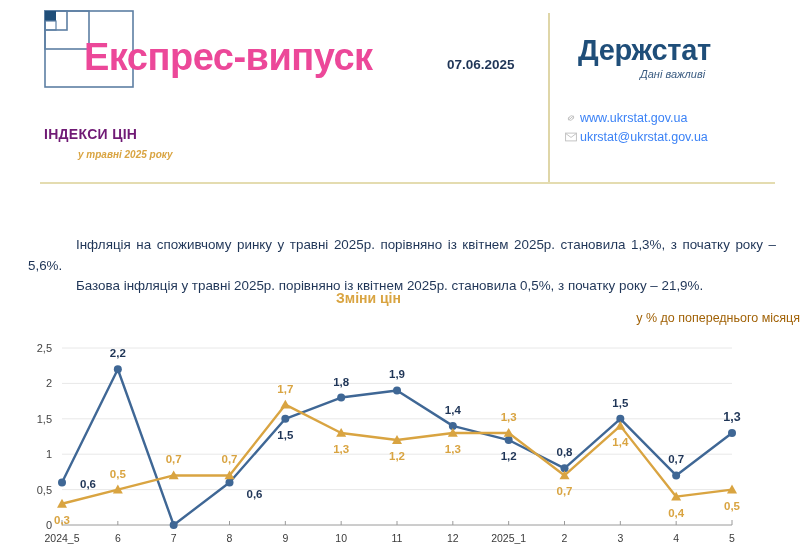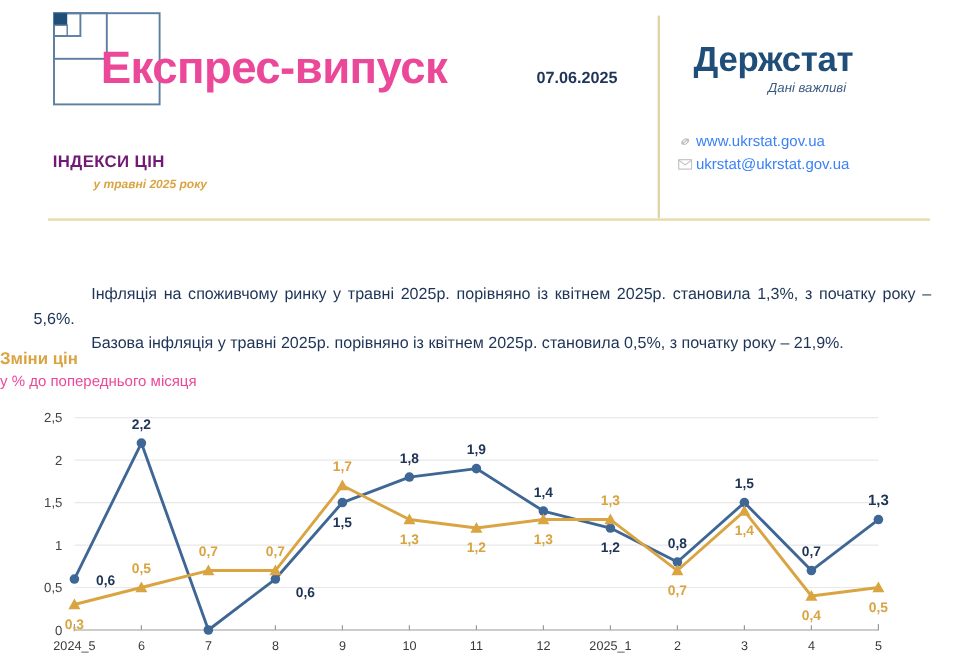--- a/index.html
+++ b/index.html
@@ -65,26 +65,26 @@
   .body-text{
     position:absolute;left:28px;top:203px;width:748px;
     font-size:13.4px;line-height:20.5px;color:#1f3557;
     text-align:justify;
     margin-top:32px;
   }
   .body-text p{margin:0;text-indent:48px;}
 
   
   .chart-title{
-    position:absolute;left:0;top:290px;width:737px;
+    position:absolute;left:0;top:290px;width:737px;text-align:center;
     font-size:14px;font-weight:700;color:#d9a441;
   }
   .chart-subtitle{
-    position:absolute;left:0;top:311px;width:800px;text-align:left;
-    font-size:12.5px;color:#ec4899;
+    position:absolute;left:0;top:311px;width:800px;text-align:right;
+    font-size:12.5px;color:#a16207;
   }
   .chart-wrap{position:absolute;left:0;top:336px;width:800px;height:212px;}
   .chart-svg{display:block;}
   .ytick{font-size:11px;fill:#444444;font-family:"Liberation Sans",sans-serif;}
   .xtick{font-size:10.5px;fill:#3a3a3a;font-family:"Liberation Sans",sans-serif;}
   .dlabel-blue{font-size:11.5px;fill:#1f3557;font-family:"Liberation Sans",sans-serif;font-weight:600;}
   .dlabel-blue.bold{font-weight:700;font-size:12.5px;}
   .dlabel-orange{font-size:11.5px;fill:#d9a441;font-family:"Liberation Sans",sans-serif;font-weight:600;}
 </style>
 </head>

